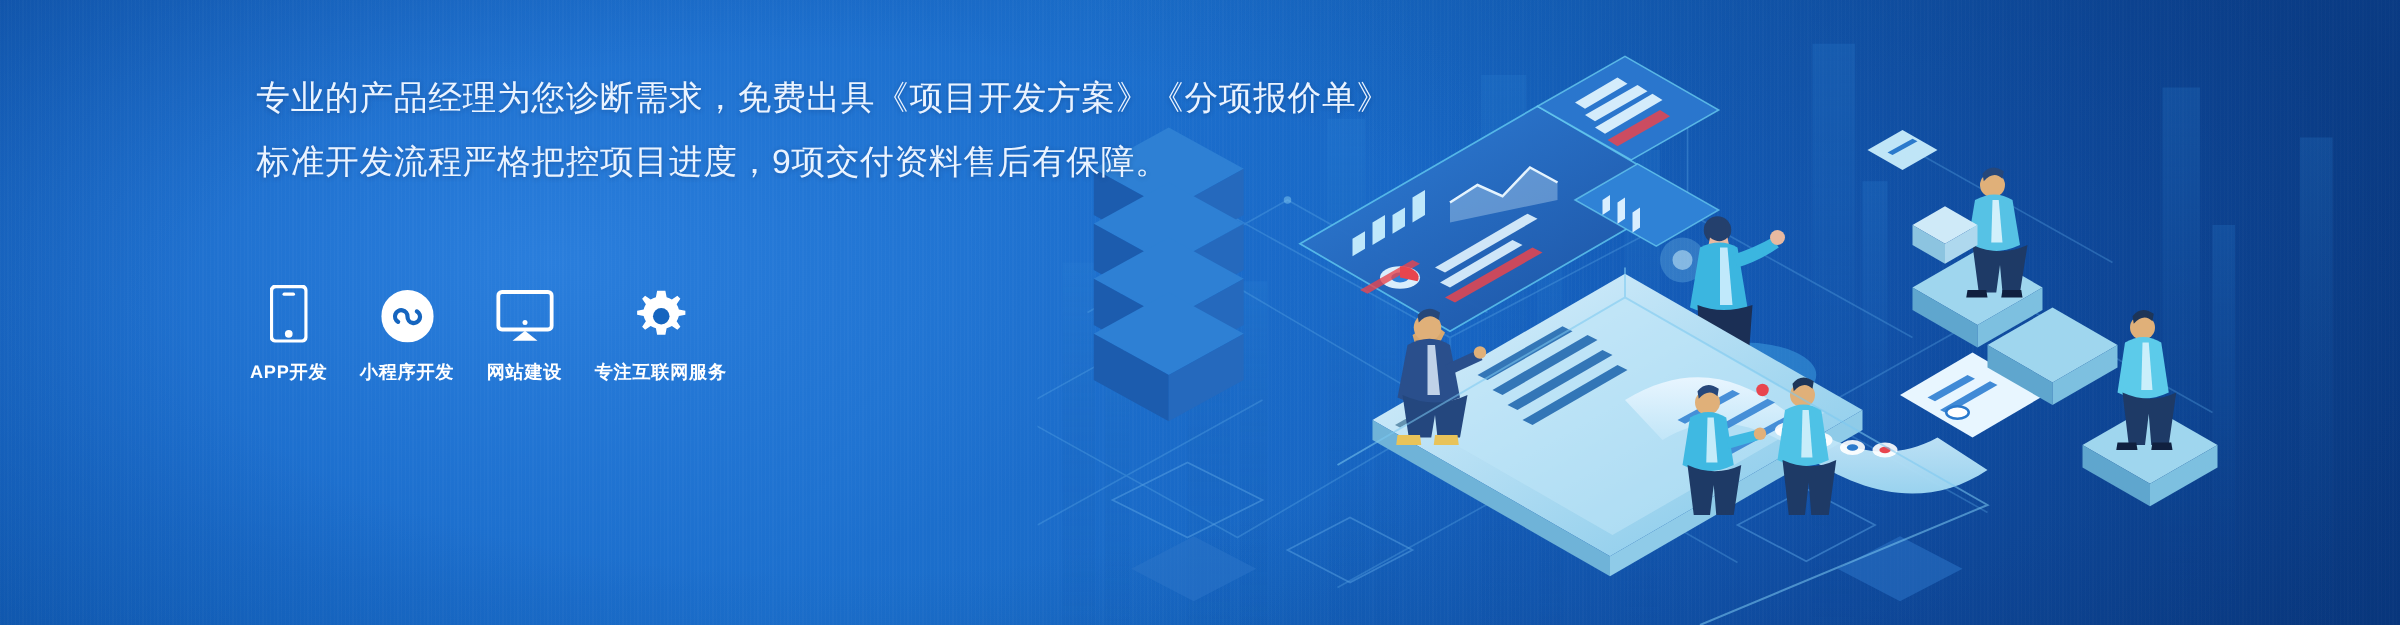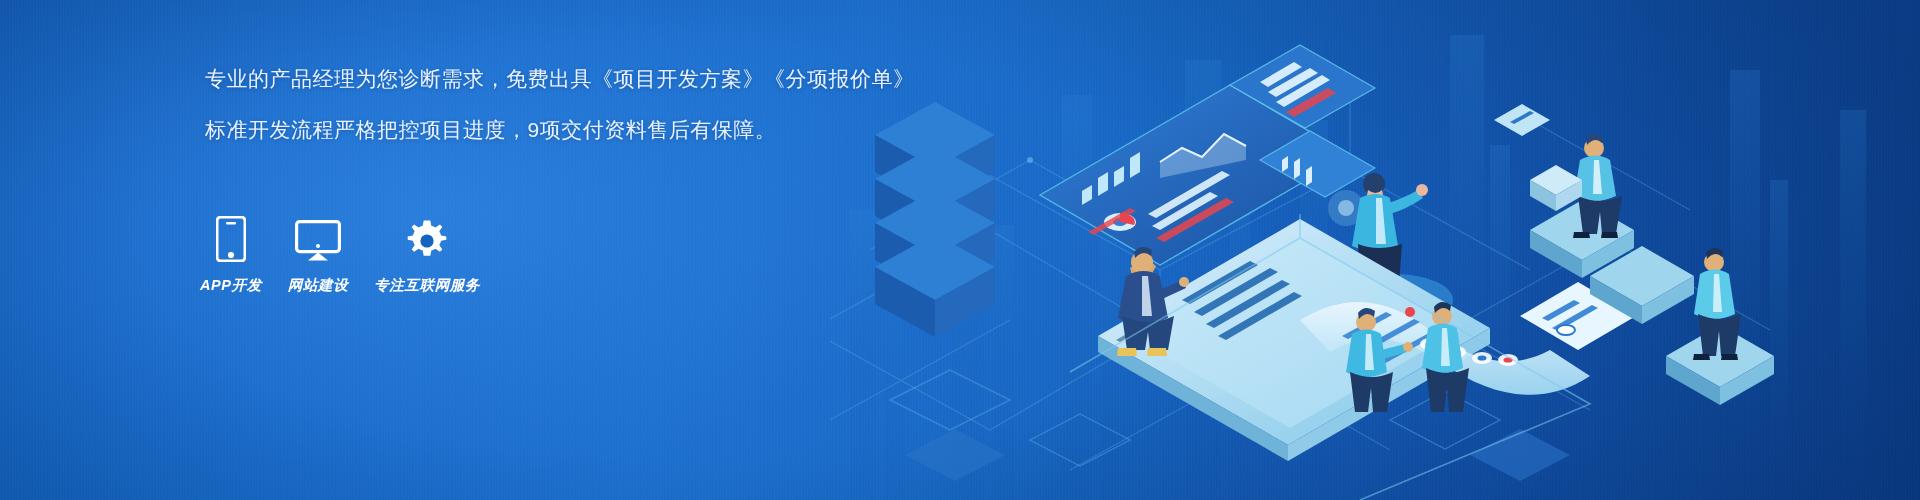--- a/index.html
+++ b/index.html
@@ -22,26 +22,26 @@
     pointer-events:none;}
 
   
   .content{position:absolute;left:205px;top:62px;width:700px;z-index:30;}
   .title{
     color:#ffffff;font-size:47px;line-height:1.18;font-weight:bold;
     letter-spacing:2px;margin:0 0 26px 0;white-space:nowrap;
     text-shadow:0 2px 10px rgba(2,32,80,0.35);
   }
   .title .gap{display:inline-block;width:20px;}
-  .sub{color:#eaf3ff;font-size:21px;line-height:33px;letter-spacing:0.5px;
+  .sub{color:#eaf3ff;font-size:27px;line-height:33px;letter-spacing:0.5px;
        margin:0;white-space:nowrap;text-shadow:0 1px 4px rgba(2,32,80,0.30);}
   .sub.l2{margin-top:18px;}
 
   
-  .services{position:absolute;left:200px;top:216px;display:flex;z-index:30;font-style:italic;}
+  .services{position:absolute;left:200px;top:228px;display:flex;z-index:30;}
   .svc{display:flex;flex-direction:column;align-items:center;margin-right:26px;}
   .svc:last-child{margin-right:0;}
   .svc-ico{height:46px;display:flex;align-items:flex-end;justify-content:center;margin-bottom:14px;}
   .svc-ico svg{display:block;fill:#ffffff;}
   .svc-lb{color:#ffffff;font-size:14.5px;font-weight:bold;letter-spacing:0.6px;white-space:nowrap;}
 
   
   .illus{position:absolute;left:830px;top:0;width:1090px;height:500px;z-index:10;}
   .illus svg{display:block;}
 </style>
@@ -366,20 +366,29 @@
       <span class="svc-ico">
         <svg width="30" height="46" viewBox="0 0 30 46">
           <rect x="1" y="1" width="28" height="44" rx="4" ry="4" fill="none" stroke="#fff" stroke-width="3"></rect>
           <rect x="10" y="6" width="10" height="2.6" rx="1.3" fill="#fff"></rect>
           <circle cx="15" cy="39" r="3.1" fill="#fff"></circle>
         </svg>
       </span>
       <span class="svc-lb">APP开发</span>
     </div>
 
+    <div class="svc">
+      <span class="svc-ico">
+        <svg width="42" height="42" viewBox="0 0 42 42">
+          <circle cx="21" cy="21" r="21" fill="#fff"></circle>
+          <path d="M13.5 25.5 a5 5 0 1 1 7.5 -4.2 a5 5 0 1 0 7.5 -4.2" fill="none" stroke="#1565bf" stroke-width="3.4" stroke-linecap="round"></path>
+        </svg>
+      </span>
+      <span class="svc-lb">小程序开发</span>
+    </div>
 
 
     <div class="svc">
       <span class="svc-ico">
         <svg width="46" height="42" viewBox="0 0 46 42">
           <rect x="1.6" y="1.6" width="42.8" height="30" rx="3" ry="3" fill="none" stroke="#fff" stroke-width="3.2"></rect>
           <circle cx="23" cy="26" r="2" fill="#fff"></circle>
           <path d="M23 32.5 L33 40.5 L13 40.5 Z" fill="#fff"></path>
         </svg>
       </span>

